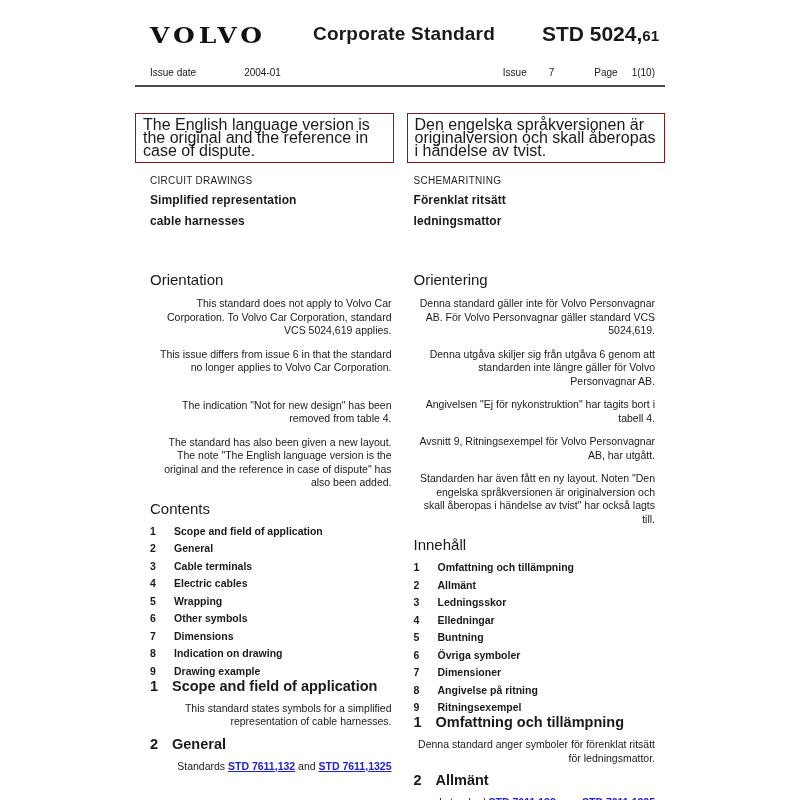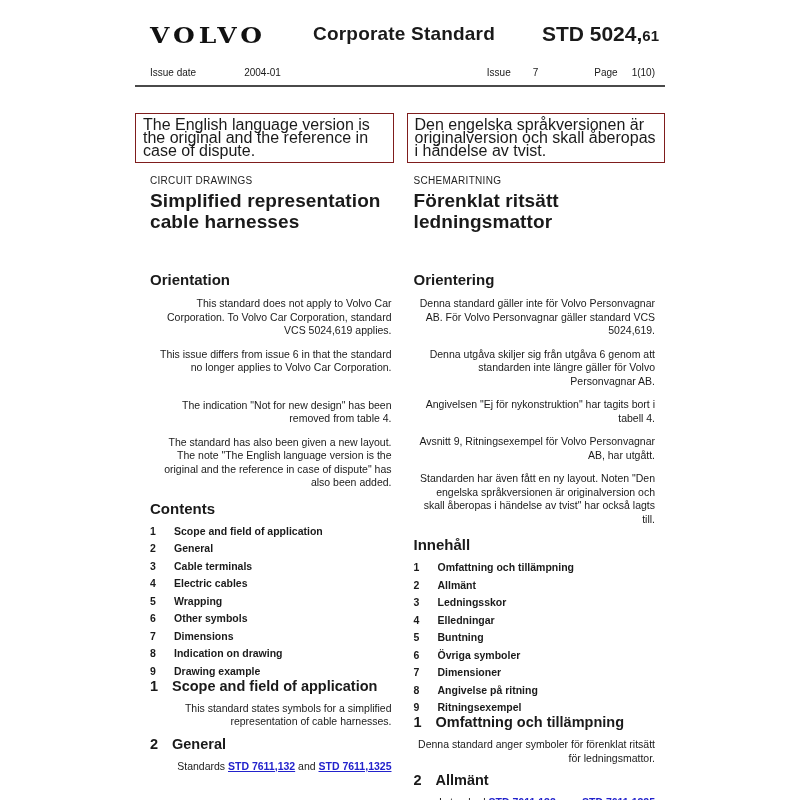--- a/index.html
+++ b/index.html
@@ -51,21 +51,21 @@
   .meta-row {
     display: flex;
     align-items: flex-start;
     font-size: 10px;
     margin-top: 16px;
     padding: 0 10px 0 15px;
   }
   .meta-date-value { margin-left: 48px; }
   .meta-issue-group { margin-left: auto; }
   .meta-issue-value { margin-left: 22px; }
-  .meta-page-group { margin-left: 56px; }
+  .meta-page-group { margin-left: 40px; }
   .meta-page-value { margin-left: 14px; }
 
   .rule {
     border: none;
     border-top: 2px solid #4a4a4a;
     margin-top: 7px;
   }
 
   
   .notice-row {
@@ -90,31 +90,31 @@
     margin-top: 12px;
   }
   .col { width: 244px; }
 
   .kicker {
     font-size: 10px;
     letter-spacing: 0.3px;
     color: #222;
   }
   .main-title {
-    font-size: 19px;
+    font-size: 12px;
     font-weight: bold;
     line-height: 21px;
     margin-top: 4px;
     letter-spacing: 0.1px;
   }
 
   .orient-block { margin-top: 39px; min-height: 205px; }
   h2.sec-head {
     font-size: 15px;
-    font-weight: bold;
+    font-weight: normal;
     margin-bottom: 9px;
   }
   .body-p {
     font-size: 10.5px;
     line-height: 13.5px;
     margin-bottom: 10px;
     text-align: right;
   }
   .body-p.gap { margin-top: 24px; }
 

